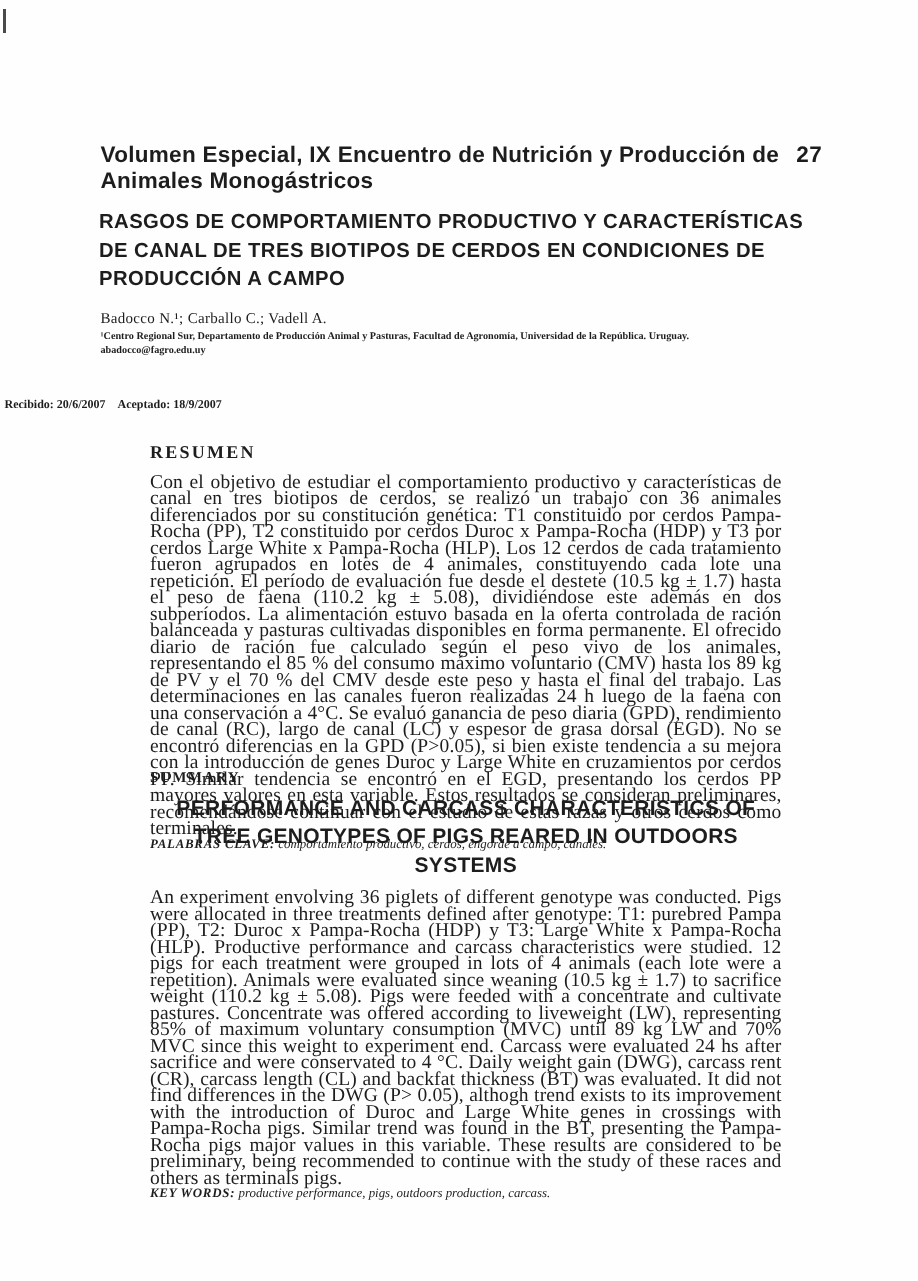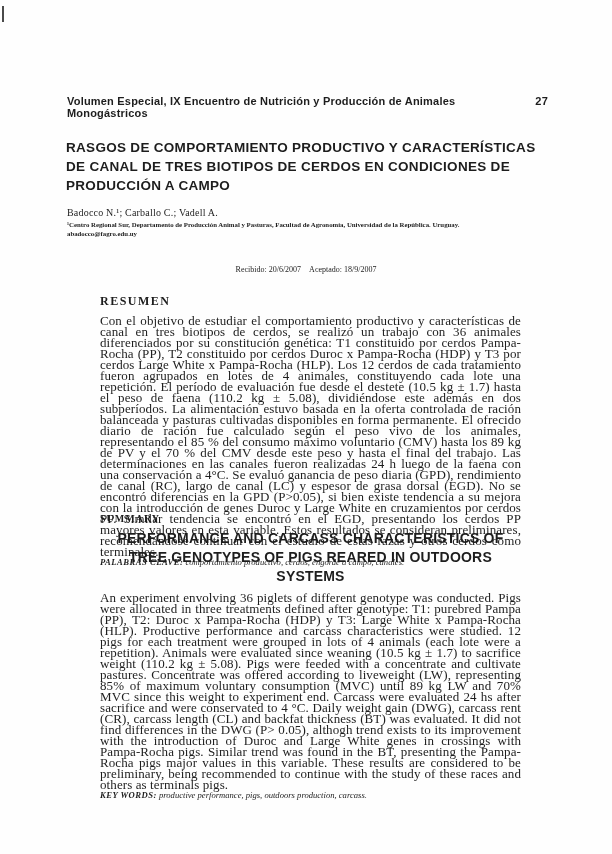--- a/index.html
+++ b/index.html
@@ -26,21 +26,21 @@
   }
   .header-row {
     position: absolute;
     top: 95px;
     left: 67px;
     right: 64px;
     display: flex;
     justify-content: space-between;
     align-items: baseline;
     font-family: "Liberation Sans", sans-serif;
-    font-size: 11px;
+    font-size: 15px;
     font-weight: bold;
     letter-spacing: 0.2px;
   }
   .title-block {
     position: absolute;
     top: 138px;
     left: 66px;
     right: 66px;
     text-align: left;
     font-family: "Liberation Sans", sans-serif;
@@ -64,23 +64,23 @@
     right: 58px;
     font-size: 6.8px;
     font-weight: bold;
     line-height: 8.8px;
   }
   .received-line {
     position: absolute;
     top: 265px;
     left: 0;
     width: 100%;
-    text-align: center;
+    text-align: left;
     font-size: 8px;
-    font-weight: normal;
+    font-weight: bold;
   }
   .received-line span { margin: 0 3px; }
   .abstract-section {
     position: absolute;
     left: 100px;
     width: 421px;
   }
   .section-resumen { top: 294px; }
   .section-summary { top: 513px; }
   .section-heading {

